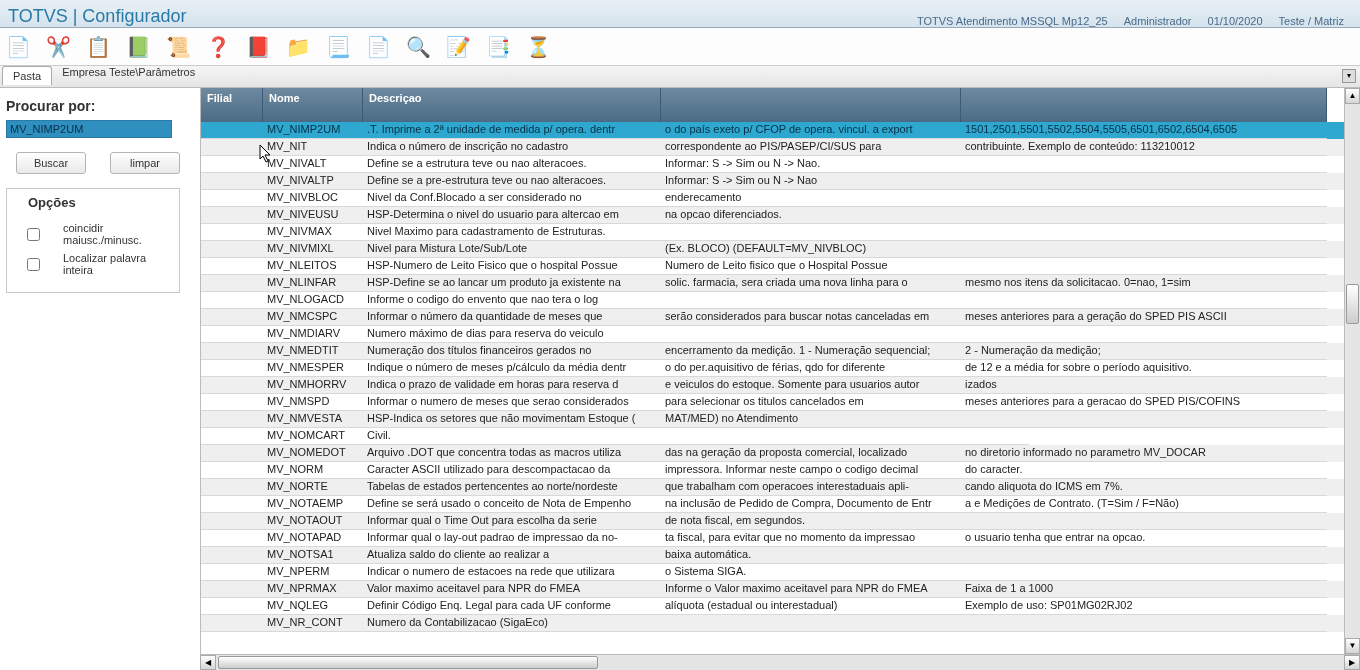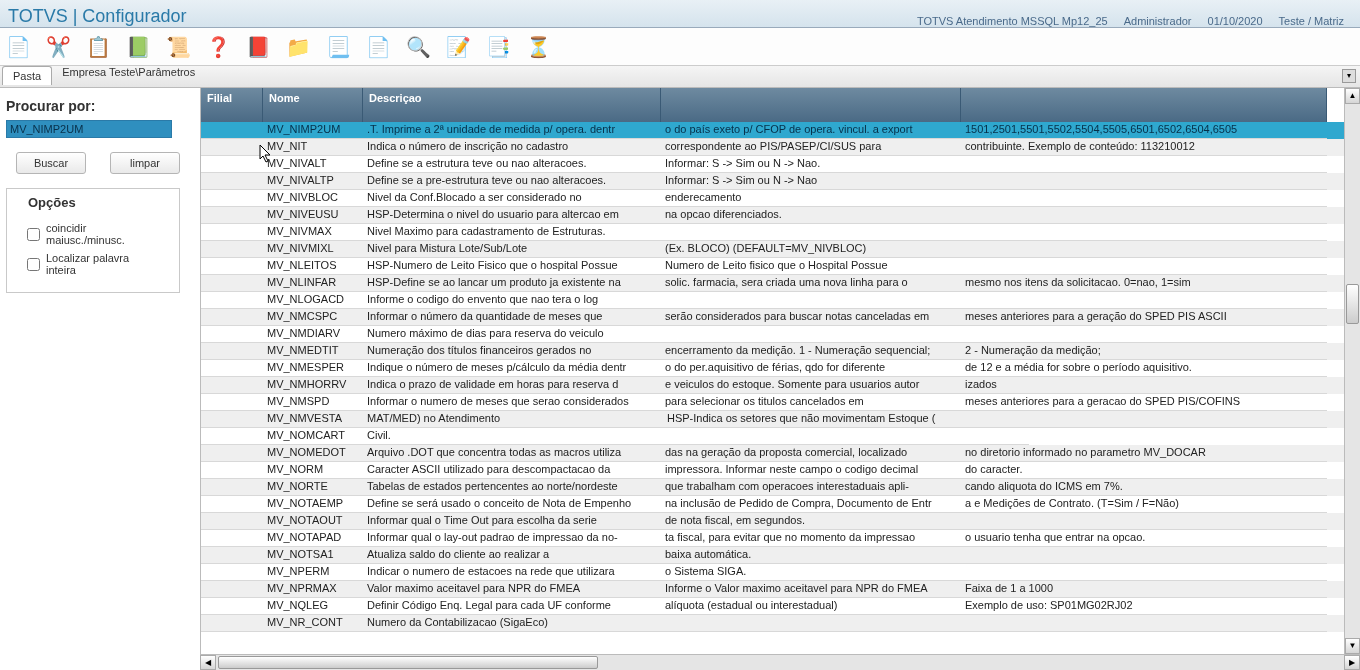--- a/index.html
+++ b/index.html
@@ -21,21 +21,21 @@
 .main { display: flex; height: 582px; }
 
 .left-panel { width: 200px; padding: 10px 6px; background: #fff; }
 .left-panel .search-label { font-size: 14px; font-weight: bold; color: #333; margin-bottom: 6px; }
 .left-panel input.search { width: 166px; height: 18px; background: #2f8fbf; color: #063; border: 1px solid #2a7aa8; padding: 0 3px; font-size: 11px; color: #08304a; }
 .left-panel input.search::selection { background: #1f6f9f; color: #fff; }
 .btn-row { display: flex; gap: 24px; margin: 14px 0 14px 10px; }
 .btn-row .btn { width: 70px; height: 22px; background: linear-gradient(#fff,#e9e9e9); border: 1px solid #b5b5b5; border-radius: 3px; font-size: 11px; color: #333; cursor: pointer; }
 .options-box { border: 1px solid #c9c9c9; border-radius: 0; padding: 8px 20px 10px; width: 174px; }
 .options-box .legend { font-size: 13px; font-weight: bold; color: #333; margin: -14px 0 6px -2px; background: #fff; display: inline-block; padding: 0 3px; }
-.opt-row { display: flex; align-items: center; gap: 6px; margin: 6px 0; }
+.opt-row { display: flex; align-items: center; gap: 23px; margin: 6px 0; }
 .opt-row input { width: 13px; height: 13px; }
 .opt-row label { font-size: 11px; color: #333; }
 
 .grid-wrap { flex: 1; position: relative; display: flex; }
 .grid { flex: 1; overflow: hidden; border-left: 1px solid #bbb; }
 .grid-header { display: flex; height: 34px; position: relative; }
 .grid-header .col { background: linear-gradient(#6e8aa0,#4a6a85); color: #fff; font-weight: bold; font-size: 11px; padding: 4px 6px; border-right: 1px solid #3a5a75; }
 .grid-body { overflow-y: hidden; }
 .grid-row { display: flex; height: 17px; }
 .grid-row .cell { font-size: 11px; color: #222; padding: 1px 4px; white-space: nowrap; overflow: hidden; text-overflow: clip; border-bottom: 1px solid #d8d8d8; }
@@ -244,22 +244,22 @@
           <div class="grid-row even">
             <div class="cell c0"></div>
             <div class="cell c1">MV_NMSPD</div>
             <div class="cell c2">Informar o numero de meses que serao considerados</div>
             <div class="cell c3">para selecionar os titulos cancelados em</div>
             <div class="cell c4">meses anteriores para a geracao do SPED PIS/COFINS</div>
           </div>
           <div class="grid-row odd">
             <div class="cell c0"></div>
             <div class="cell c1">MV_NMVESTA</div>
+            <div class="cell c2">HSP-Indica os setores que não movimentam Estoque (</div>
             <div class="cell c3">MAT/MED) no Atendimento</div>
-            <div class="cell c2">HSP-Indica os setores que não movimentam Estoque (</div>
             <div class="cell c4"></div>
           </div>
           <div class="grid-row even">
             <div class="cell c0"></div>
             <div class="cell c1">MV_NOMCART</div>
             <div class="cell c3">Civil.</div>
             <div class="cell c4"></div>
           </div>
           <div class="grid-row odd">
             <div class="cell c0"></div>

